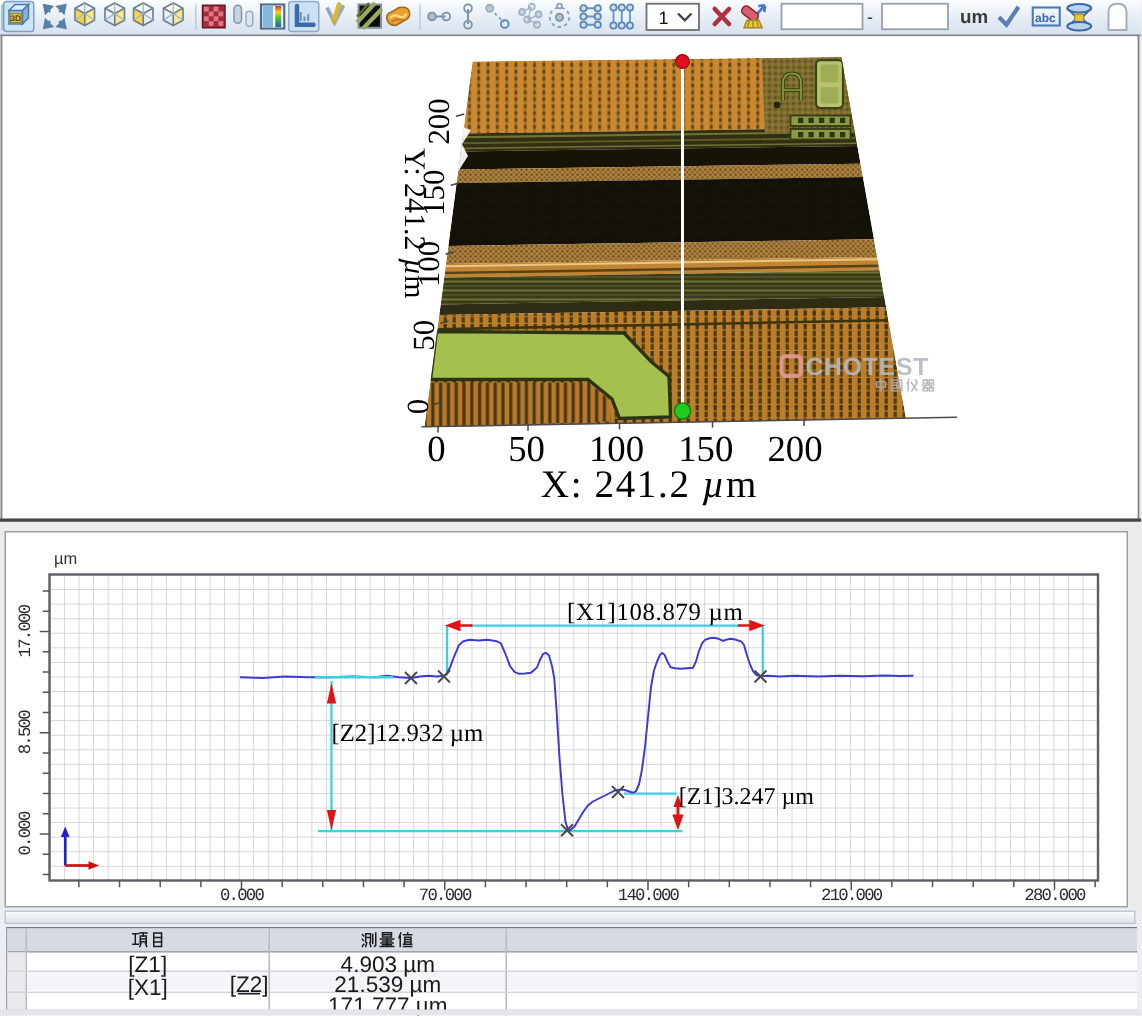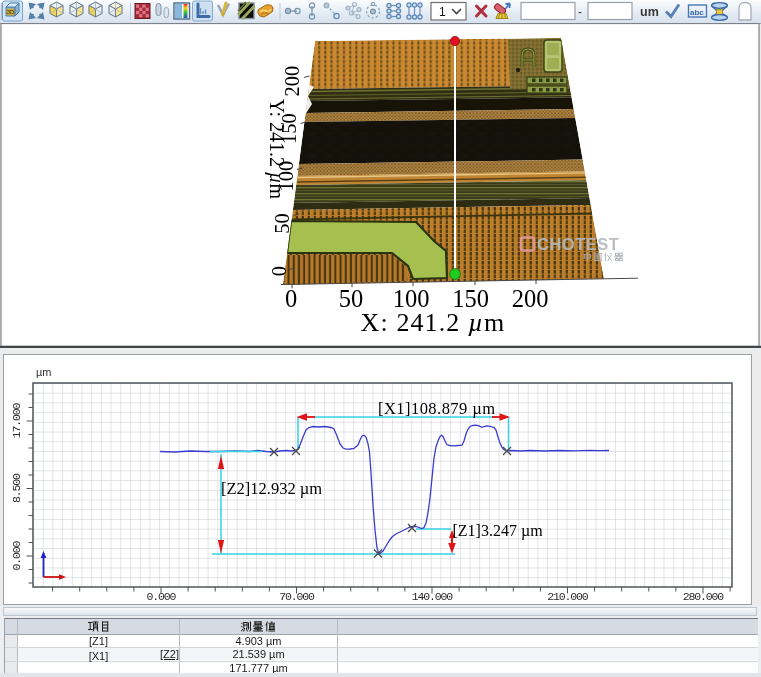--- a/index.html
+++ b/index.html
@@ -465,21 +465,21 @@
   <text x="378" y="413.5" font-size="16.5" letter-spacing="0.45">[X1]108.879 µm</text>
   <text x="221" y="494" font-size="16.5">[Z2]12.932 µm</text>
   <text x="452.5" y="536" font-size="16">[Z1]3.247 µm</text>
 </g>
 </svg>
 </div>
 
 <div class="abs" style="left:0;top:606px;width:761px;height:71px;background:#eceef2;"></div>
 <div class="abs" style="left:3px;top:607px;width:754px;height:9px;background:linear-gradient(#f8fafc,#dfe5ee);border:1px solid #c0c6d0;box-sizing:border-box;"></div>
 
-<div class="abs" style="left:4px;top:618px;width:753px;height:59px;background:#ffffff;border-top:1px solid #757a82;border-left:1px solid #9aa0a8;font-size:11px;color:#1a1a1a;">
+<div class="abs" style="left:4px;top:618px;width:753px;height:59px;background:#ffffff;border-top:1px solid #757a82;border-left:1px solid #9aa0a8;font-size:15px;color:#1a1a1a;">
   <div class="abs" style="left:0;top:0;width:753px;height:14.5px;background:#d6dae2;border-bottom:1px solid #a0a5ae;"></div>
   <div class="abs" style="left:0;top:27.8px;width:753px;height:13.3px;background:#f4f5f8;"></div>
   <div class="abs" style="left:0;top:15.5px;width:12px;height:43px;background:#e8eaee;"></div>
   <div class="abs" style="left:12px;top:0;width:1px;height:59px;background:#b6bac2;"></div>
   <div class="abs" style="left:174px;top:0;width:1px;height:59px;background:#b6bac2;"></div>
   <div class="abs" style="left:332px;top:0;width:1px;height:59px;background:#b6bac2;"></div>
   <div class="abs" style="left:0;top:28.3px;width:753px;height:1px;background:#d2d5db;"></div>
   <div class="abs" style="left:0;top:41.6px;width:753px;height:1px;background:#d2d5db;"></div>
   <div class="abs" style="left:0;top:54.4px;width:753px;height:1px;background:#c2c6cc;"></div>
   <svg class="abs" style="left:82.5px;top:2px" width="22.0" height="12" viewBox="0 0 22.0 12">

